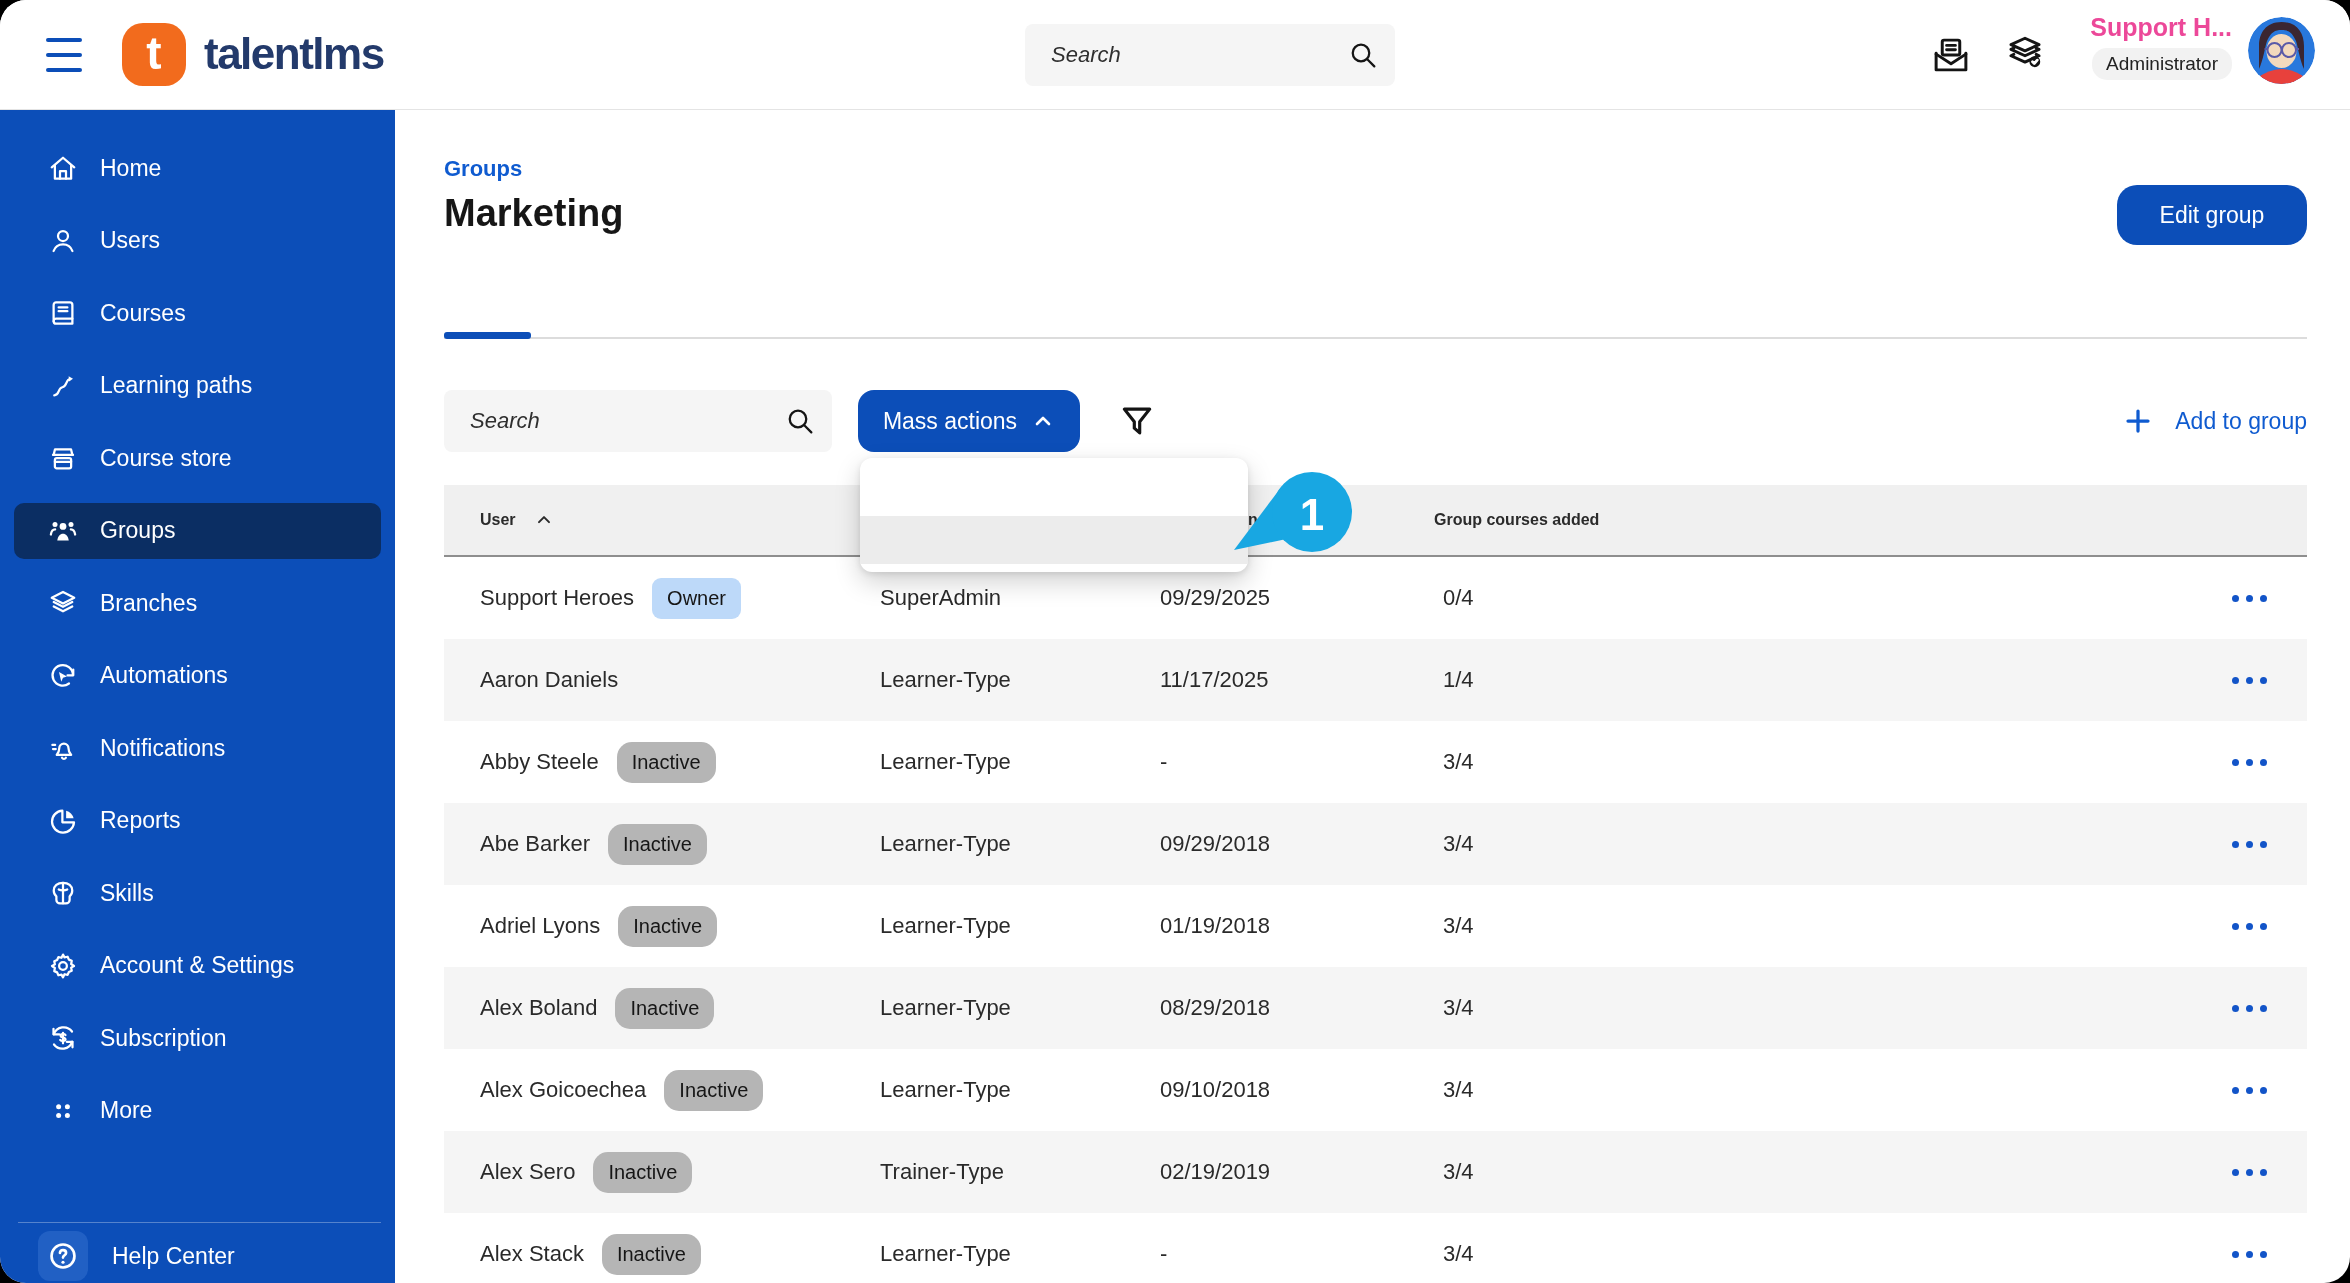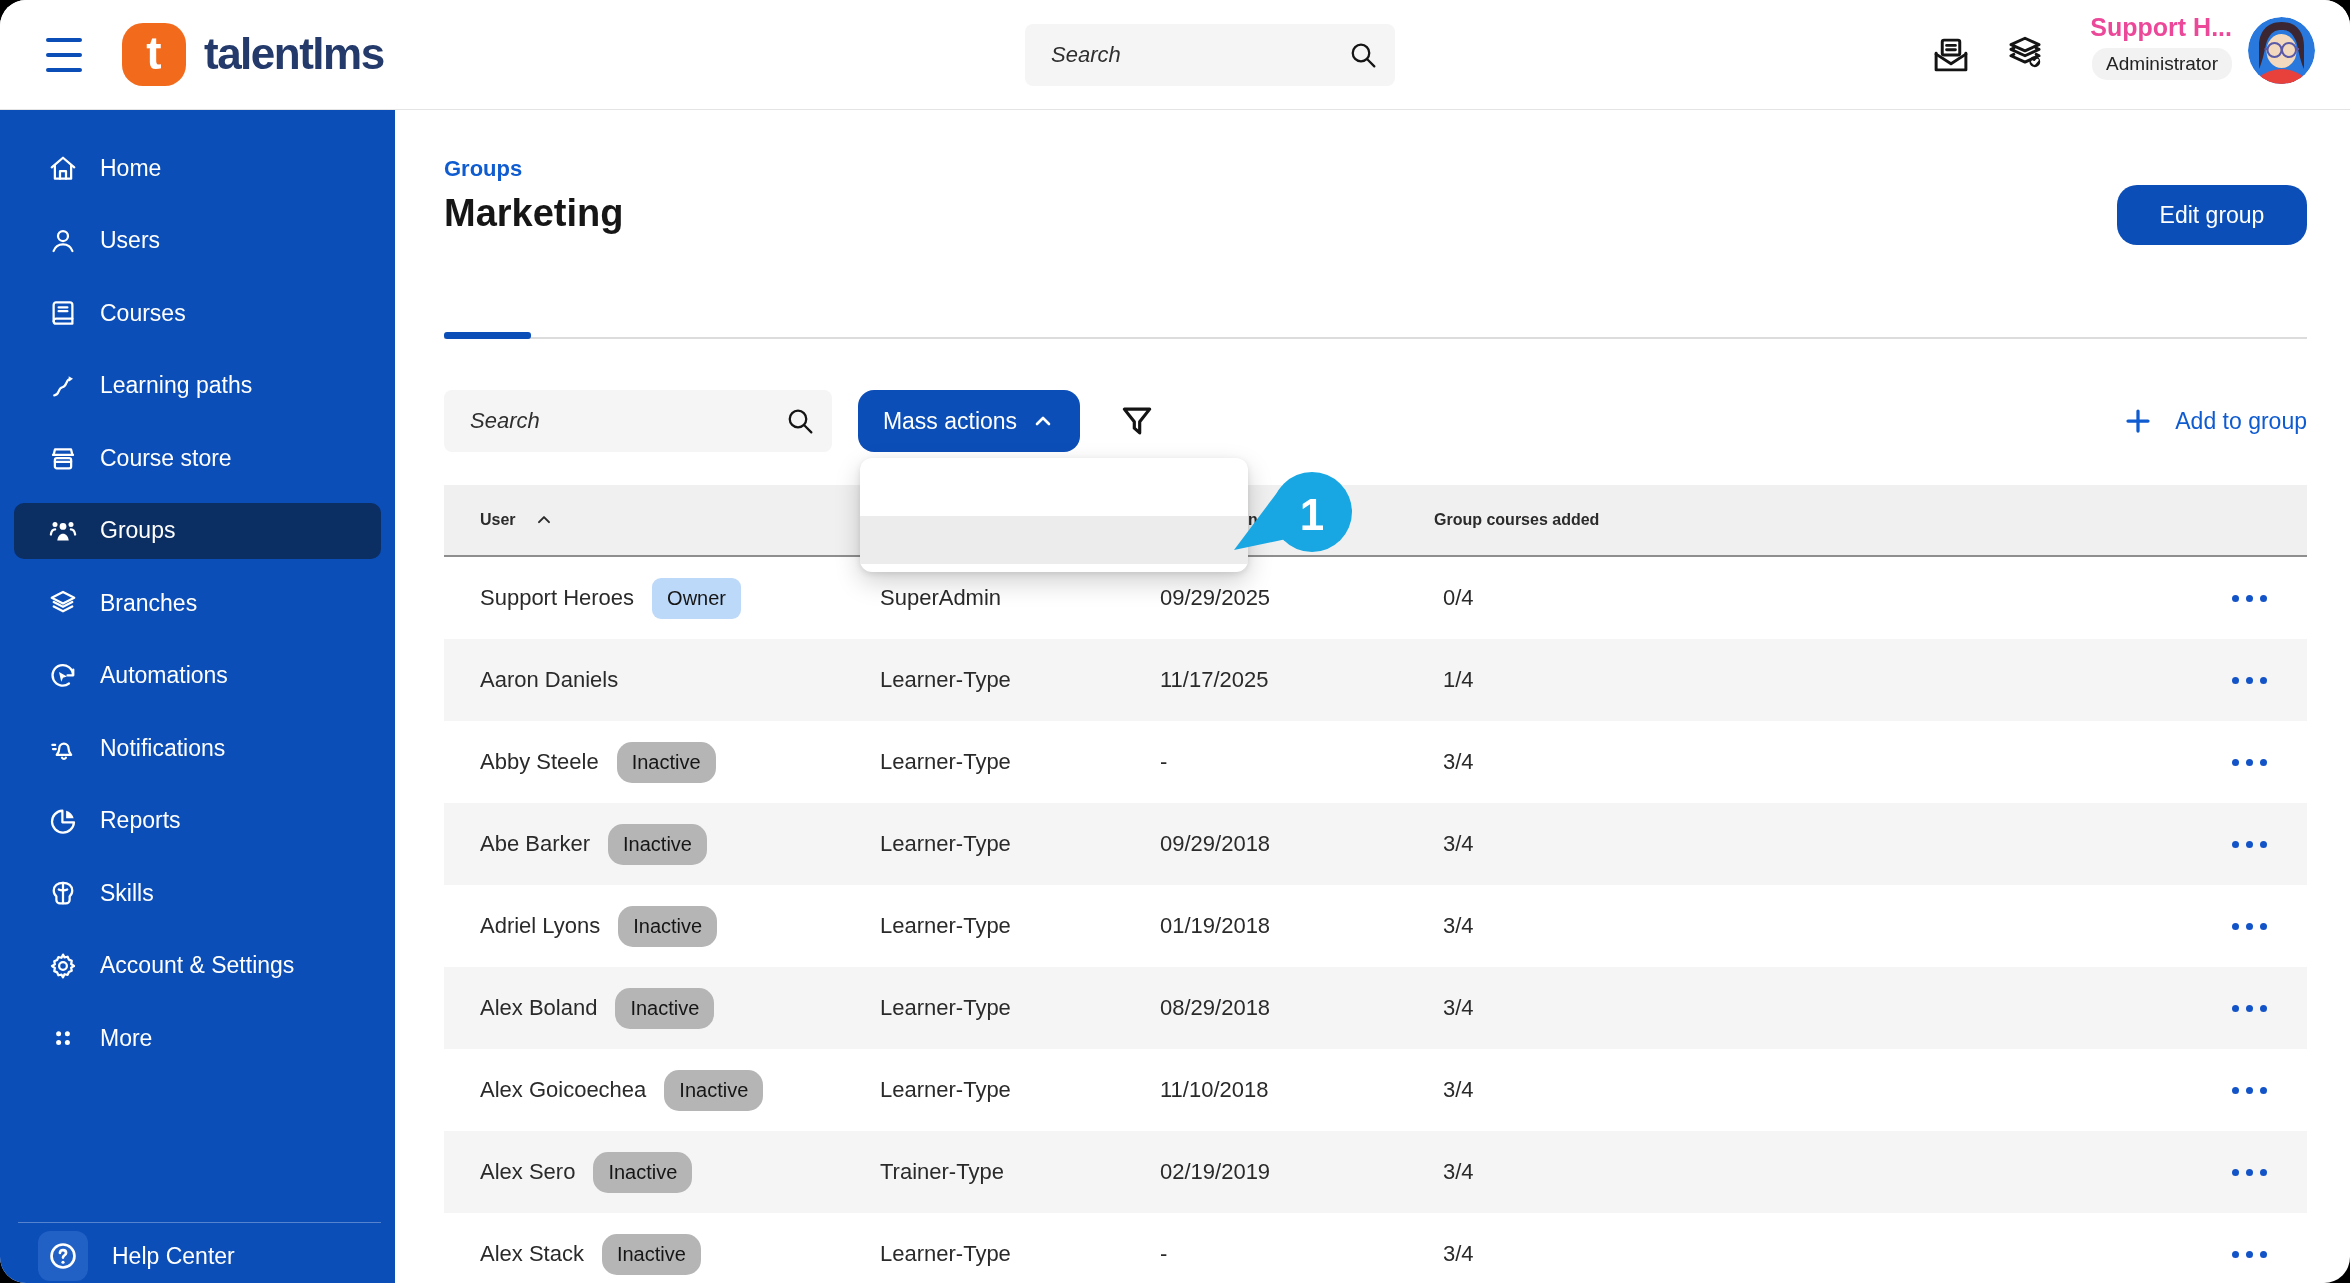--- a/index.html
+++ b/index.html
@@ -246,20 +246,31 @@
         </div>
         <div class="nav-item">
           <span class="nav-icon"><svg viewBox="0 0 24 24">
               <circle cx="12" cy="12" r="3.1"></circle>
               <path d="M12 2.9l1.2 2.2 2.5-.5 1 2.3 2.3 1-.5 2.5L20.8 12l-2.3 1.3.5 2.5-2.3 1-1 2.3-2.5-.5L12 21.1l-1.2-2.2-2.5.5-1-2.3-2.3-1 .5-2.5L3.2 12l2.3-1.3-.5-2.5 2.3-1 1-2.3 2.5.5z"></path>
             </svg></span>
           <span>Account &amp; Settings</span>
         </div>
         <div class="nav-item">
           <span class="nav-icon"><svg viewBox="0 0 24 24">
+              <path d="M19.2 6.8A8.4 8.4 0 0 0 4.6 9"></path>
+              <path d="M4.4 4.6V9H9"></path>
+              <path d="M4.8 17.2A8.4 8.4 0 0 0 19.4 15"></path>
+              <path d="M19.6 19.4V15H15"></path>
+              <path d="M12 7.8v8.4"></path>
+              <path d="M14 9.6c-.6-.9-4-1.1-4 .6s4.2 1.1 4 3c-.2 1.6-3.4 1.4-4.2.4"></path>
+            </svg></span>
+          <span>Subscription</span>
+        </div>
+        <div class="nav-item">
+          <span class="nav-icon"><svg viewBox="0 0 24 24">
               <circle cx="8.5" cy="8.5" r="2" fill="currentColor" stroke="none"></circle>
               <circle cx="15.5" cy="8.5" r="2" fill="currentColor" stroke="none"></circle>
               <circle cx="8.5" cy="15.5" r="2" fill="currentColor" stroke="none"></circle>
               <circle cx="15.5" cy="15.5" r="2" fill="currentColor" stroke="none"></circle>
             </svg></span>
           <span>More</span>
         </div>
       </div>
     <div class="help-sep"></div>
     <div class="help-row">
@@ -415,21 +426,21 @@
           <i></i>
           <i></i>
         </div>
       </div>
       <div class="row">
         <div class="cell cell-name">
           <span>Alex Goicoechea</span>
           <span class="badge inactive">Inactive</span>
         </div>
         <div class="cell cell-type">Learner-Type</div>
-        <div class="cell cell-date">11/10/2018</div>
+        <div class="cell cell-date">09/10/2018</div>
         <div class="cell cell-courses">3/4</div>
         <div class="dots">
           <i></i>
           <i></i>
           <i></i>
         </div>
       </div>
       <div class="row">
         <div class="cell cell-name">
           <span>Alex Sero</span>

